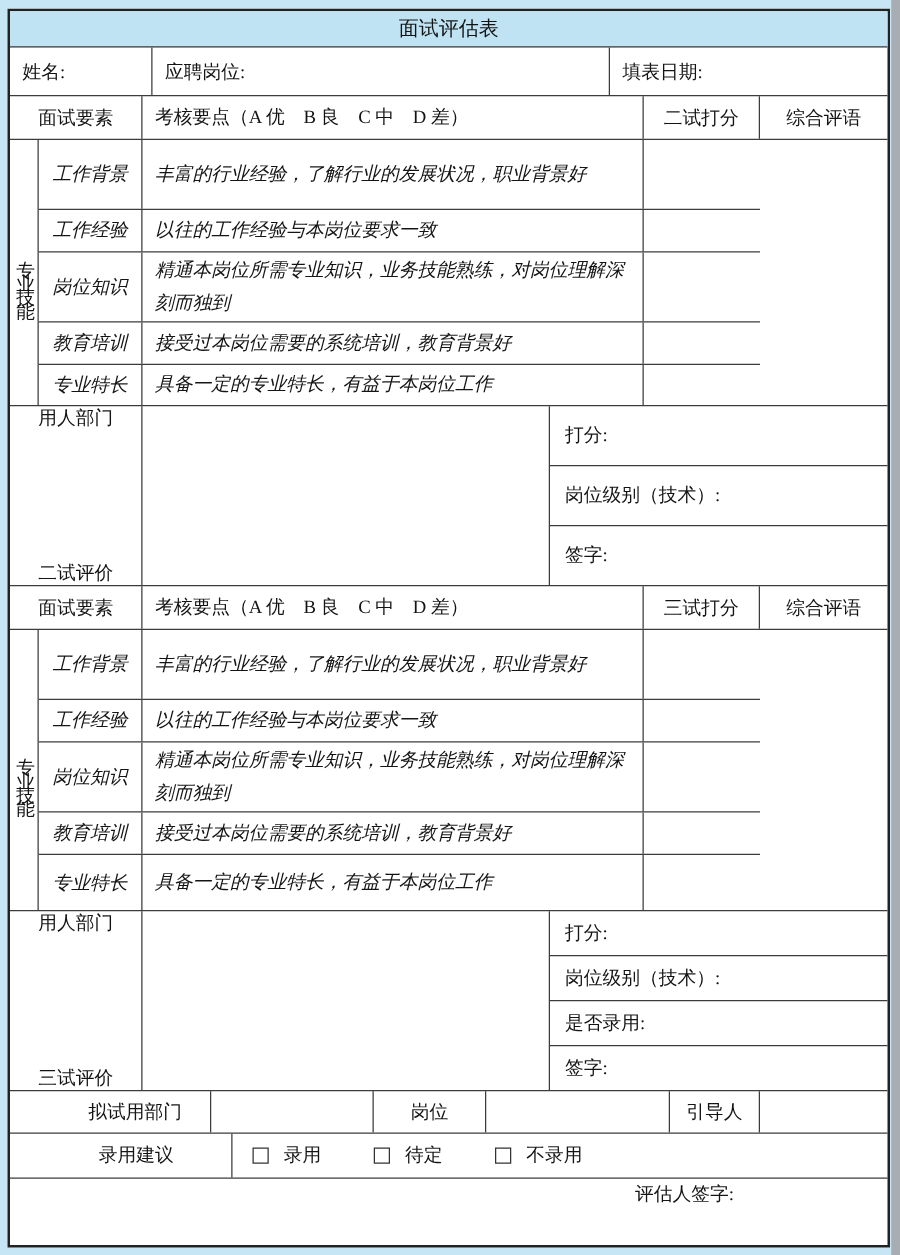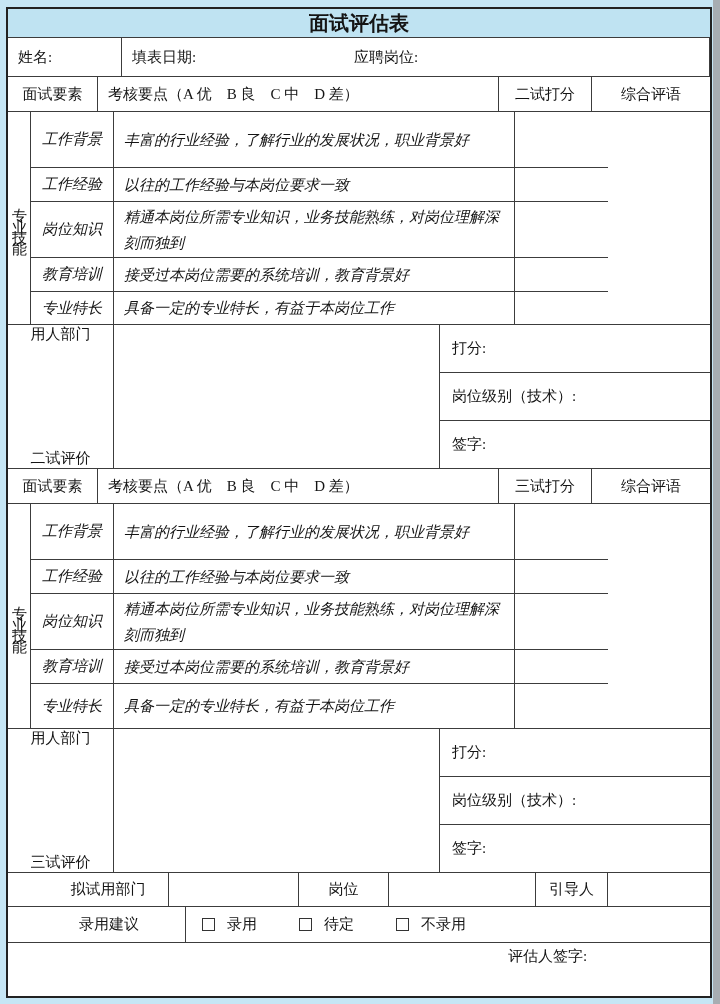--- a/index.html
+++ b/index.html
@@ -20,28 +20,28 @@
     border:2px solid var(--outer);
     background:#fff;
     display:flex;flex-direction:column;
     font-size:15px;
   }
   .row{display:flex;border-bottom:1px solid var(--border);flex:0 0 auto;}
   .cell{border-right:1px solid var(--border);display:flex;align-items:center;padding:0 10px;}
   .cell.last{border-right:none;}
   .center{justify-content:center;text-align:center;padding:0 4px;}
   .title-row{height:29px;background:var(--title-bg);align-items:center;justify-content:center;
-    font-weight:bold;font-size:20px;}
+    font-weight:normal;font-size:16px;}
   .info-row{height:39px;}
   .c-name{width:114px;}
   .c-pos{width:366px;}
   .c-date{flex:1;}
   .fill{flex:1;height:100%;}
   .hdr-row{height:35px;}
-  .c-factor{width:90px;}
+  .c-factor{width:106px;}
   .c-desc{width:401px;line-height:26px;}
   .c-score{width:93px;}
   .c-comment{flex:1;}
   .band{display:flex;border-bottom:1px solid var(--border);flex:0 0 auto;}
   .c-vert{width:23px;border-right:1px solid var(--border);display:flex;align-items:center;justify-content:center;padding:0;}
   .vert-text{writing-mode:vertical-lr;text-orientation:upright;letter-spacing:11px;line-height:23px;}
   .bcol{display:flex;flex-direction:column;font-style:italic;}
   .srow{display:flex;border-bottom:1px solid var(--border);flex:0 0 auto;}
   .srow:last-child{border-bottom:none;}
   .c-slabel{width:83px;justify-content:center;padding:0 2px;}
@@ -68,26 +68,26 @@
 
 <div class="table">
 
   <div class="row title-row">面试评估表</div>
 
   <div class="row info-row">
     <div class="cell c-name">
       <span>姓名:</span>
       <span class="fill"></span>
     </div>
+    <div class="cell c-pos">
+      <span>应聘岗位:</span>
+      <span class="fill"></span>
+    </div>
     <div class="cell c-date last">
       <span>填表日期:</span>
-      <span class="fill"></span>
-    </div>
-    <div class="cell c-pos">
-      <span>应聘岗位:</span>
       <span class="fill"></span>
     </div>
   </div>
 
   <div class="row hdr-row">
     <div class="cell c-factor center">面试要素</div>
     <div class="cell c-desc">考核要点（A 优　B 良　C 中　D 差）</div>
     <div class="cell c-score center">二试打分</div>
     <div class="cell c-comment center last">综合评语</div>
   </div>
@@ -191,20 +191,23 @@
       <span>用人部门</span>
       <span>三试评价</span>
     </div>
     <div class="cell c-evmid"></div>
     <div class="evcol">
       <div class="evrow">
           <span>打分:</span>
         </div>
       <div class="evrow">
           <span>岗位级别（技术）:</span>
+        </div>
+      <div class="evrow">
+          <span>是否录用:</span>
         </div>
       <div class="evrow">
           <span>签字:</span>
         </div>
     </div>
   </div>
 
   <div class="row trial-row">
     <div class="cell t1 center">拟试用部门</div>
     <div class="cell t2"></div>

